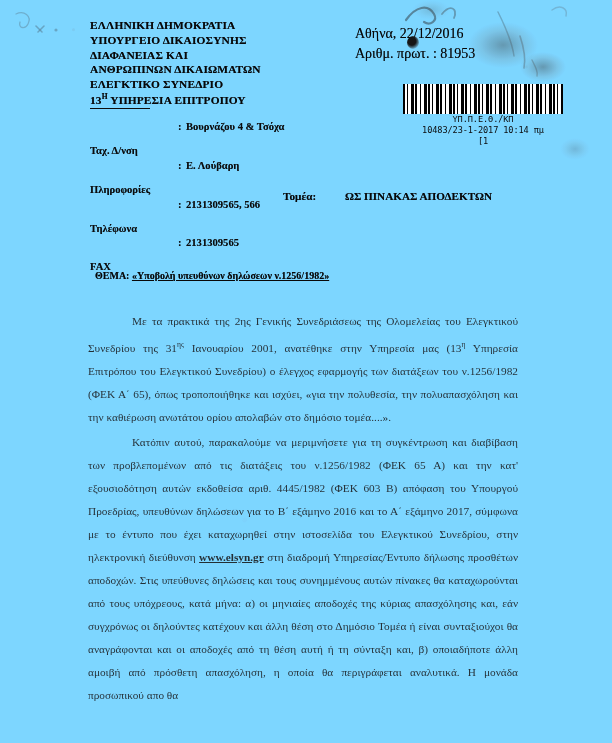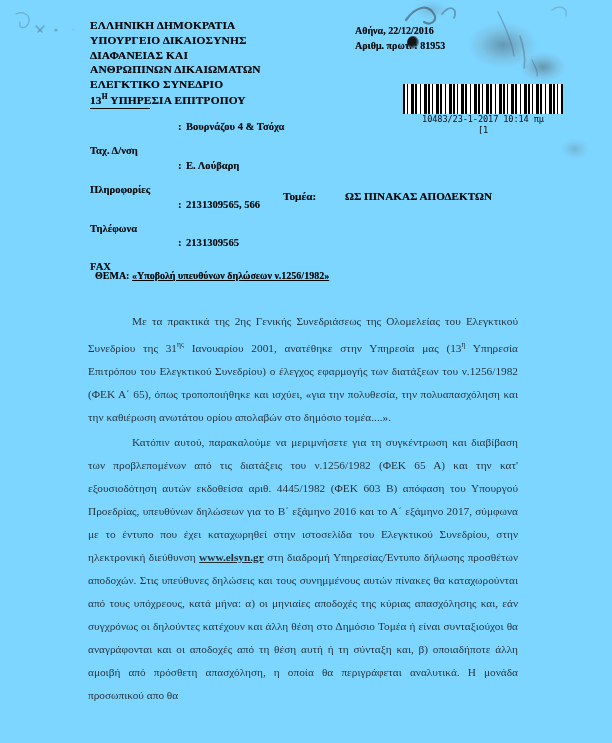--- a/index.html
+++ b/index.html
@@ -67,22 +67,22 @@
   }
 
   
   #docmeta {
     position: absolute;
     left: 355px;
     top: 24px;
     line-height: 1.45;
   }
   #docmeta .meta-line {
-    font-weight: bold;
-    font-size: 10px;
+    font-weight: normal;
+    font-size: 14px;
     white-space: nowrap;
     color: #0d0d0d;
     text-shadow: 0 0 .5px rgba(0,0,0,.5);
   }
 
   
   #barcode-stamp {
     position: absolute;
     left: 398px;
     top: 84px;
@@ -234,20 +234,21 @@
   </div>
   <div id="lh-rule"></div>
 
   <div id="docmeta">
     <div class="meta-line">Αθήνα, 22/12/2016</div>
     <div class="meta-line">Αριθμ. πρωτ. : 81953</div>
   </div>
 
   <div id="barcode-stamp">
     <div id="barcode-bars"></div>
+    <div class="bc-text">ΥΠ.Π.Ε.Θ./ΚΠ</div>
     <div class="bc-text">10483/23-1-2017 10:14 πμ</div>
     <div class="bc-text">[1</div>
   </div>
 
   <div id="address-block">
     <div class="addr-row">
       <span class="addr-label">Ταχ. Δ/νση</span>
       <span class="addr-colon">:</span>
       <span class="addr-value">Βουρνάζου 4 &amp; Τσόχα</span>
     </div>

